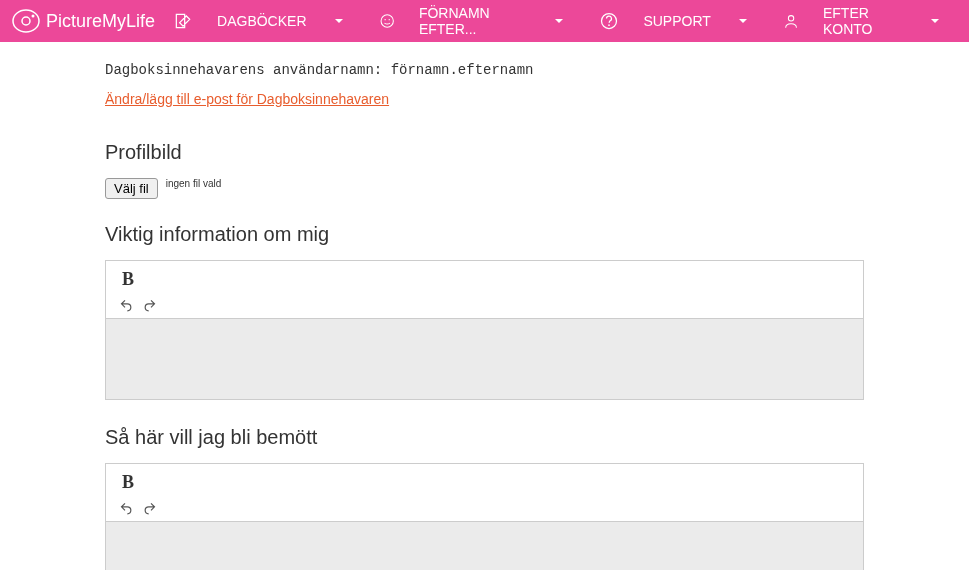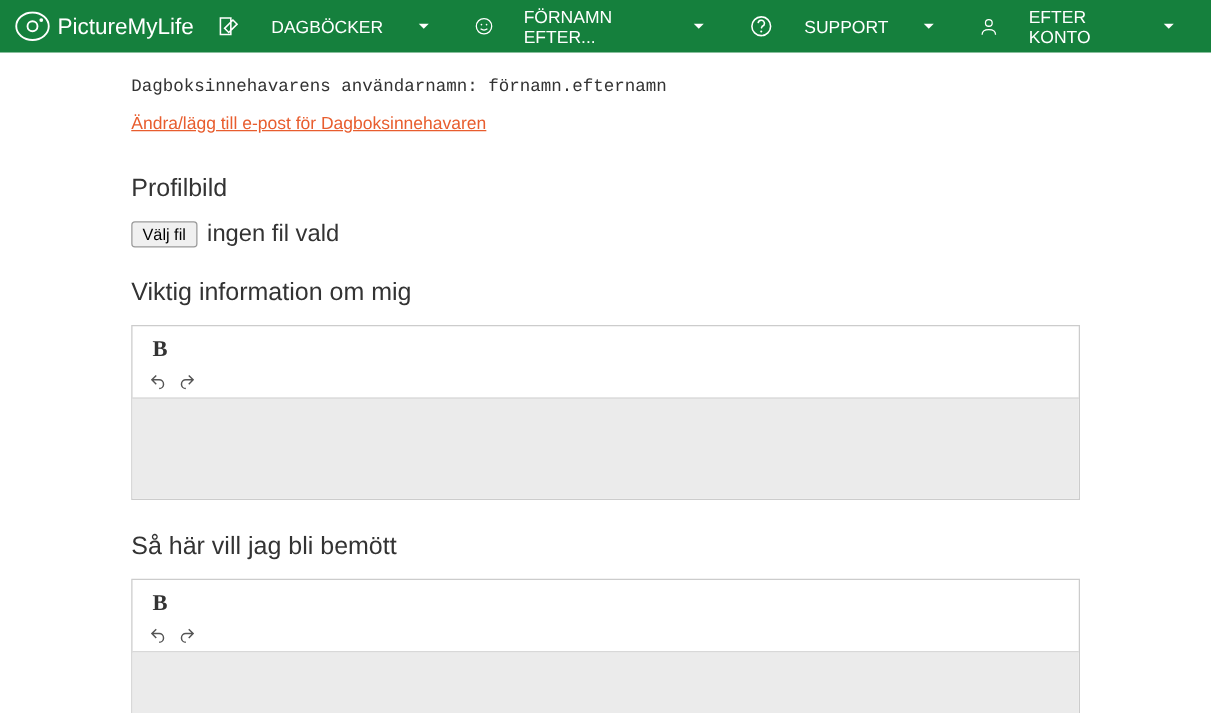--- a/index.html
+++ b/index.html
@@ -6,21 +6,21 @@
       margin: 0;
       padding: 0;
       box-sizing: border-box;
     }
     body {
       font-family: Arial, Helvetica, sans-serif;
       background: #fff;
       width: 969px;
     }
     .navbar {
-      background: #15803d;
+      background: #ec4899;
       height: 42px;
       display: flex;
       align-items: center;
       padding: 0 12px;
     }
     .logo {
       display: flex;
       align-items: center;
       color: #fff;
       font-size: 18px;
@@ -86,21 +86,21 @@
     }
     .file-button {
       background: #f0f0f0;
       border: 1px solid #999;
       border-radius: 3px;
       padding: 2px 8px;
       font-size: 13px;
       cursor: pointer;
     }
     .file-label {
-      font-size: 19px;
+      font-size: 10px;
       color: #333;
     }
     .editor {
       border: 1px solid #ccc;
       margin-bottom: 26px;
     }
     .editor-toolbar {
       border-bottom: 1px solid #ccc;
       padding: 6px 10px;
     }

